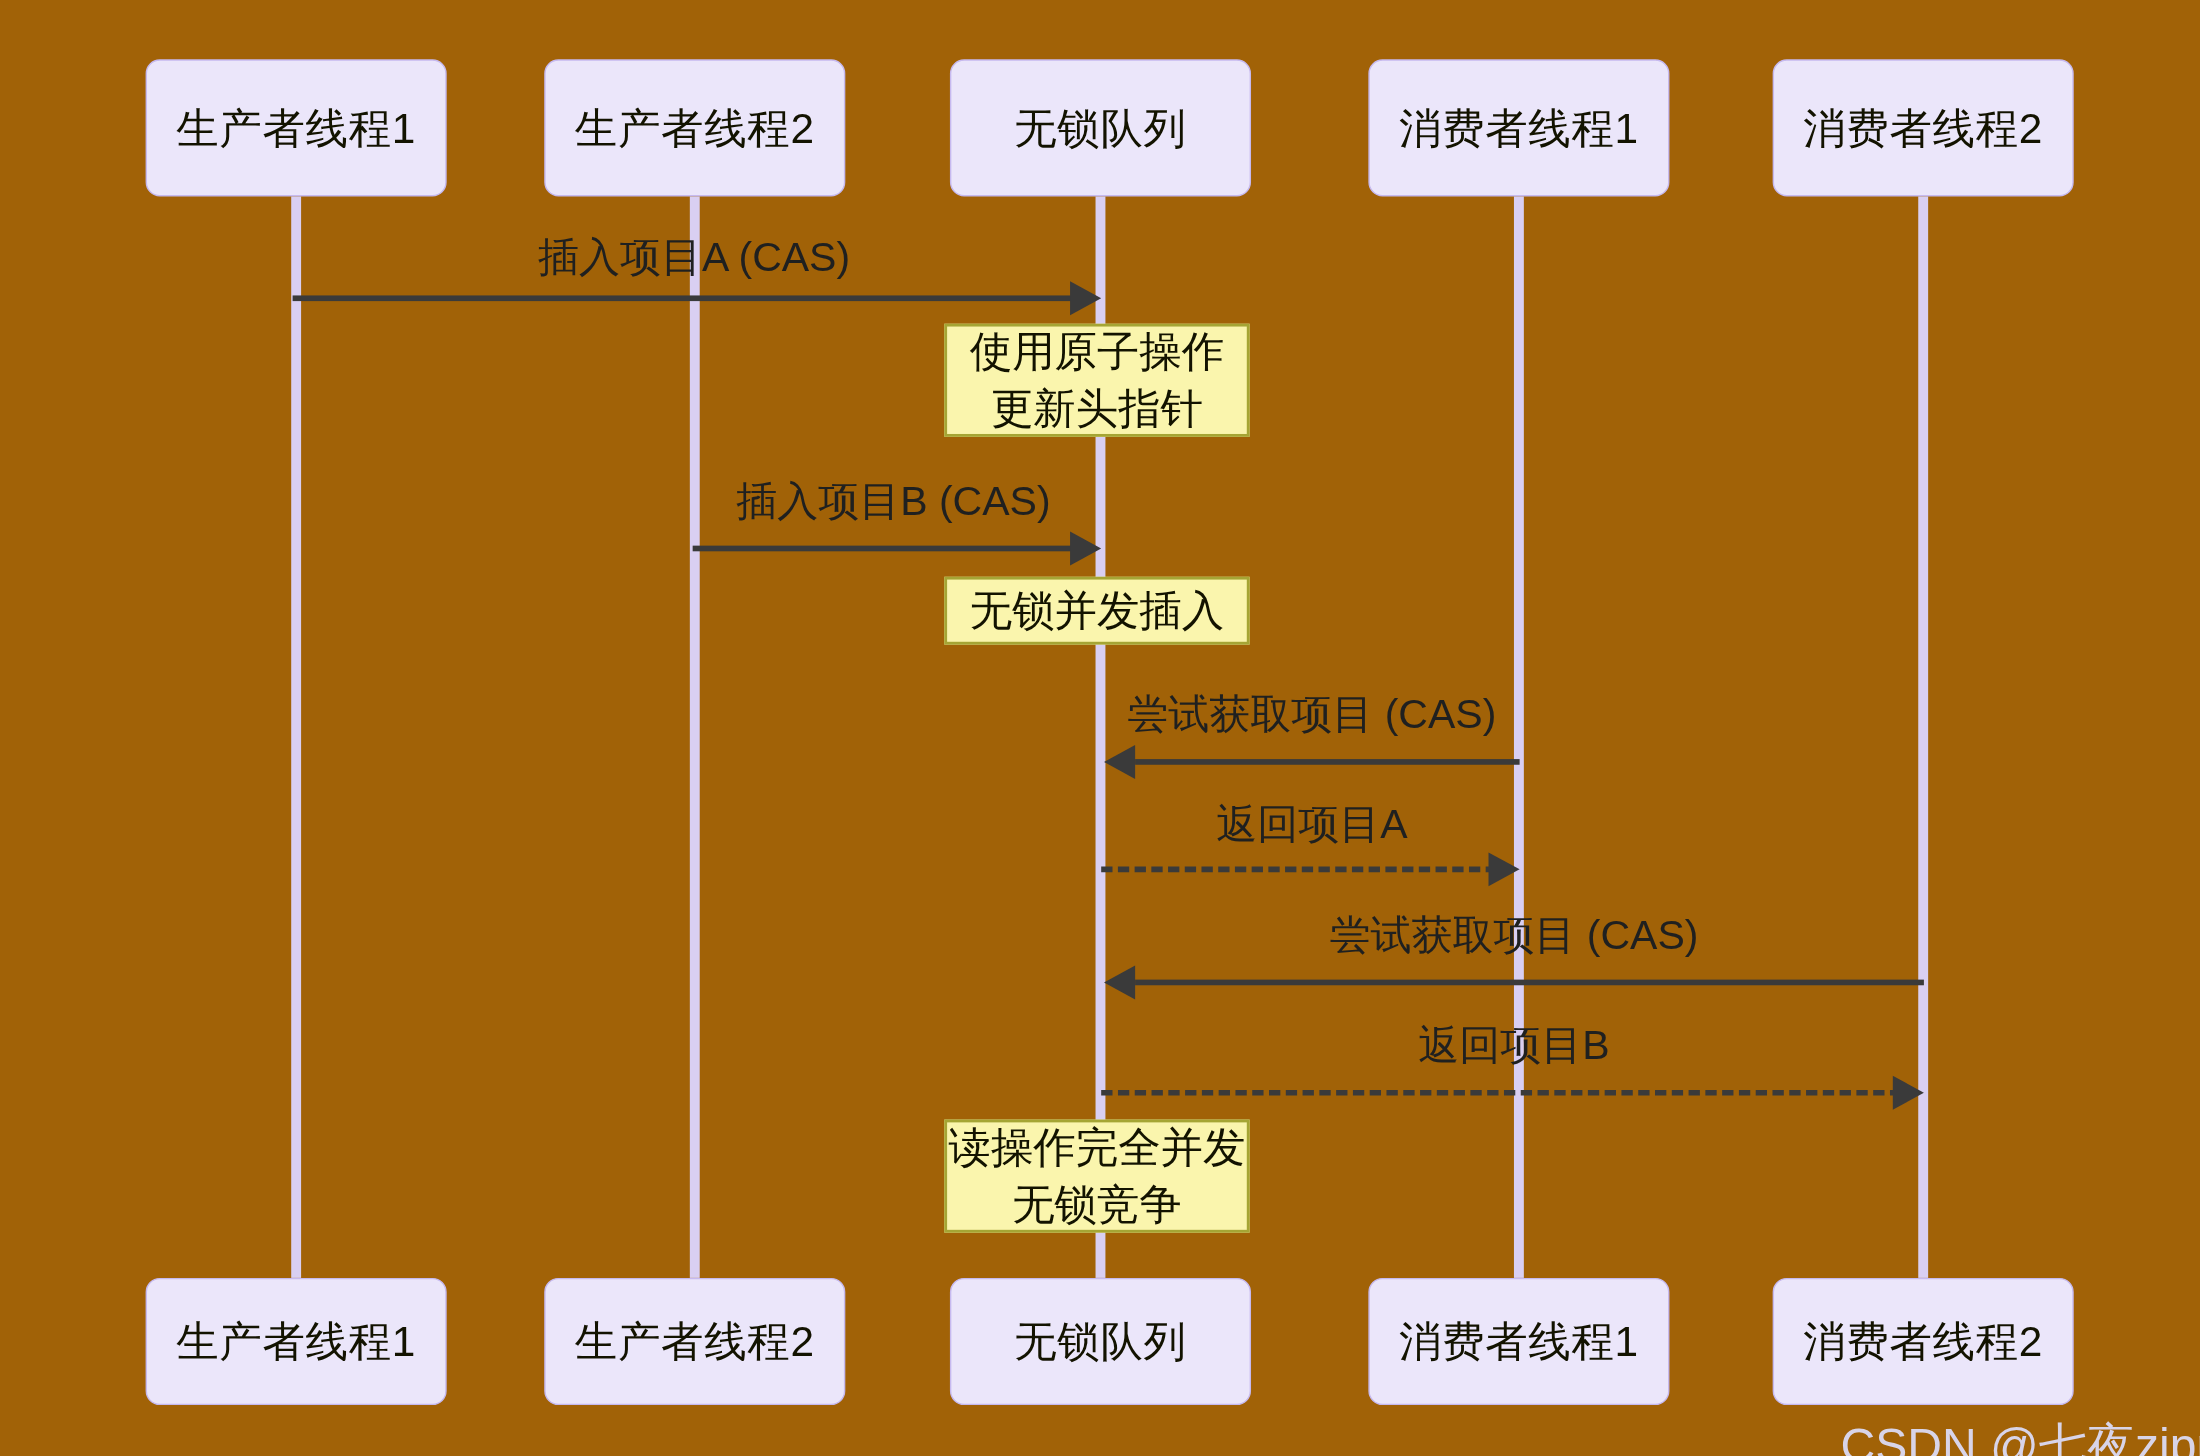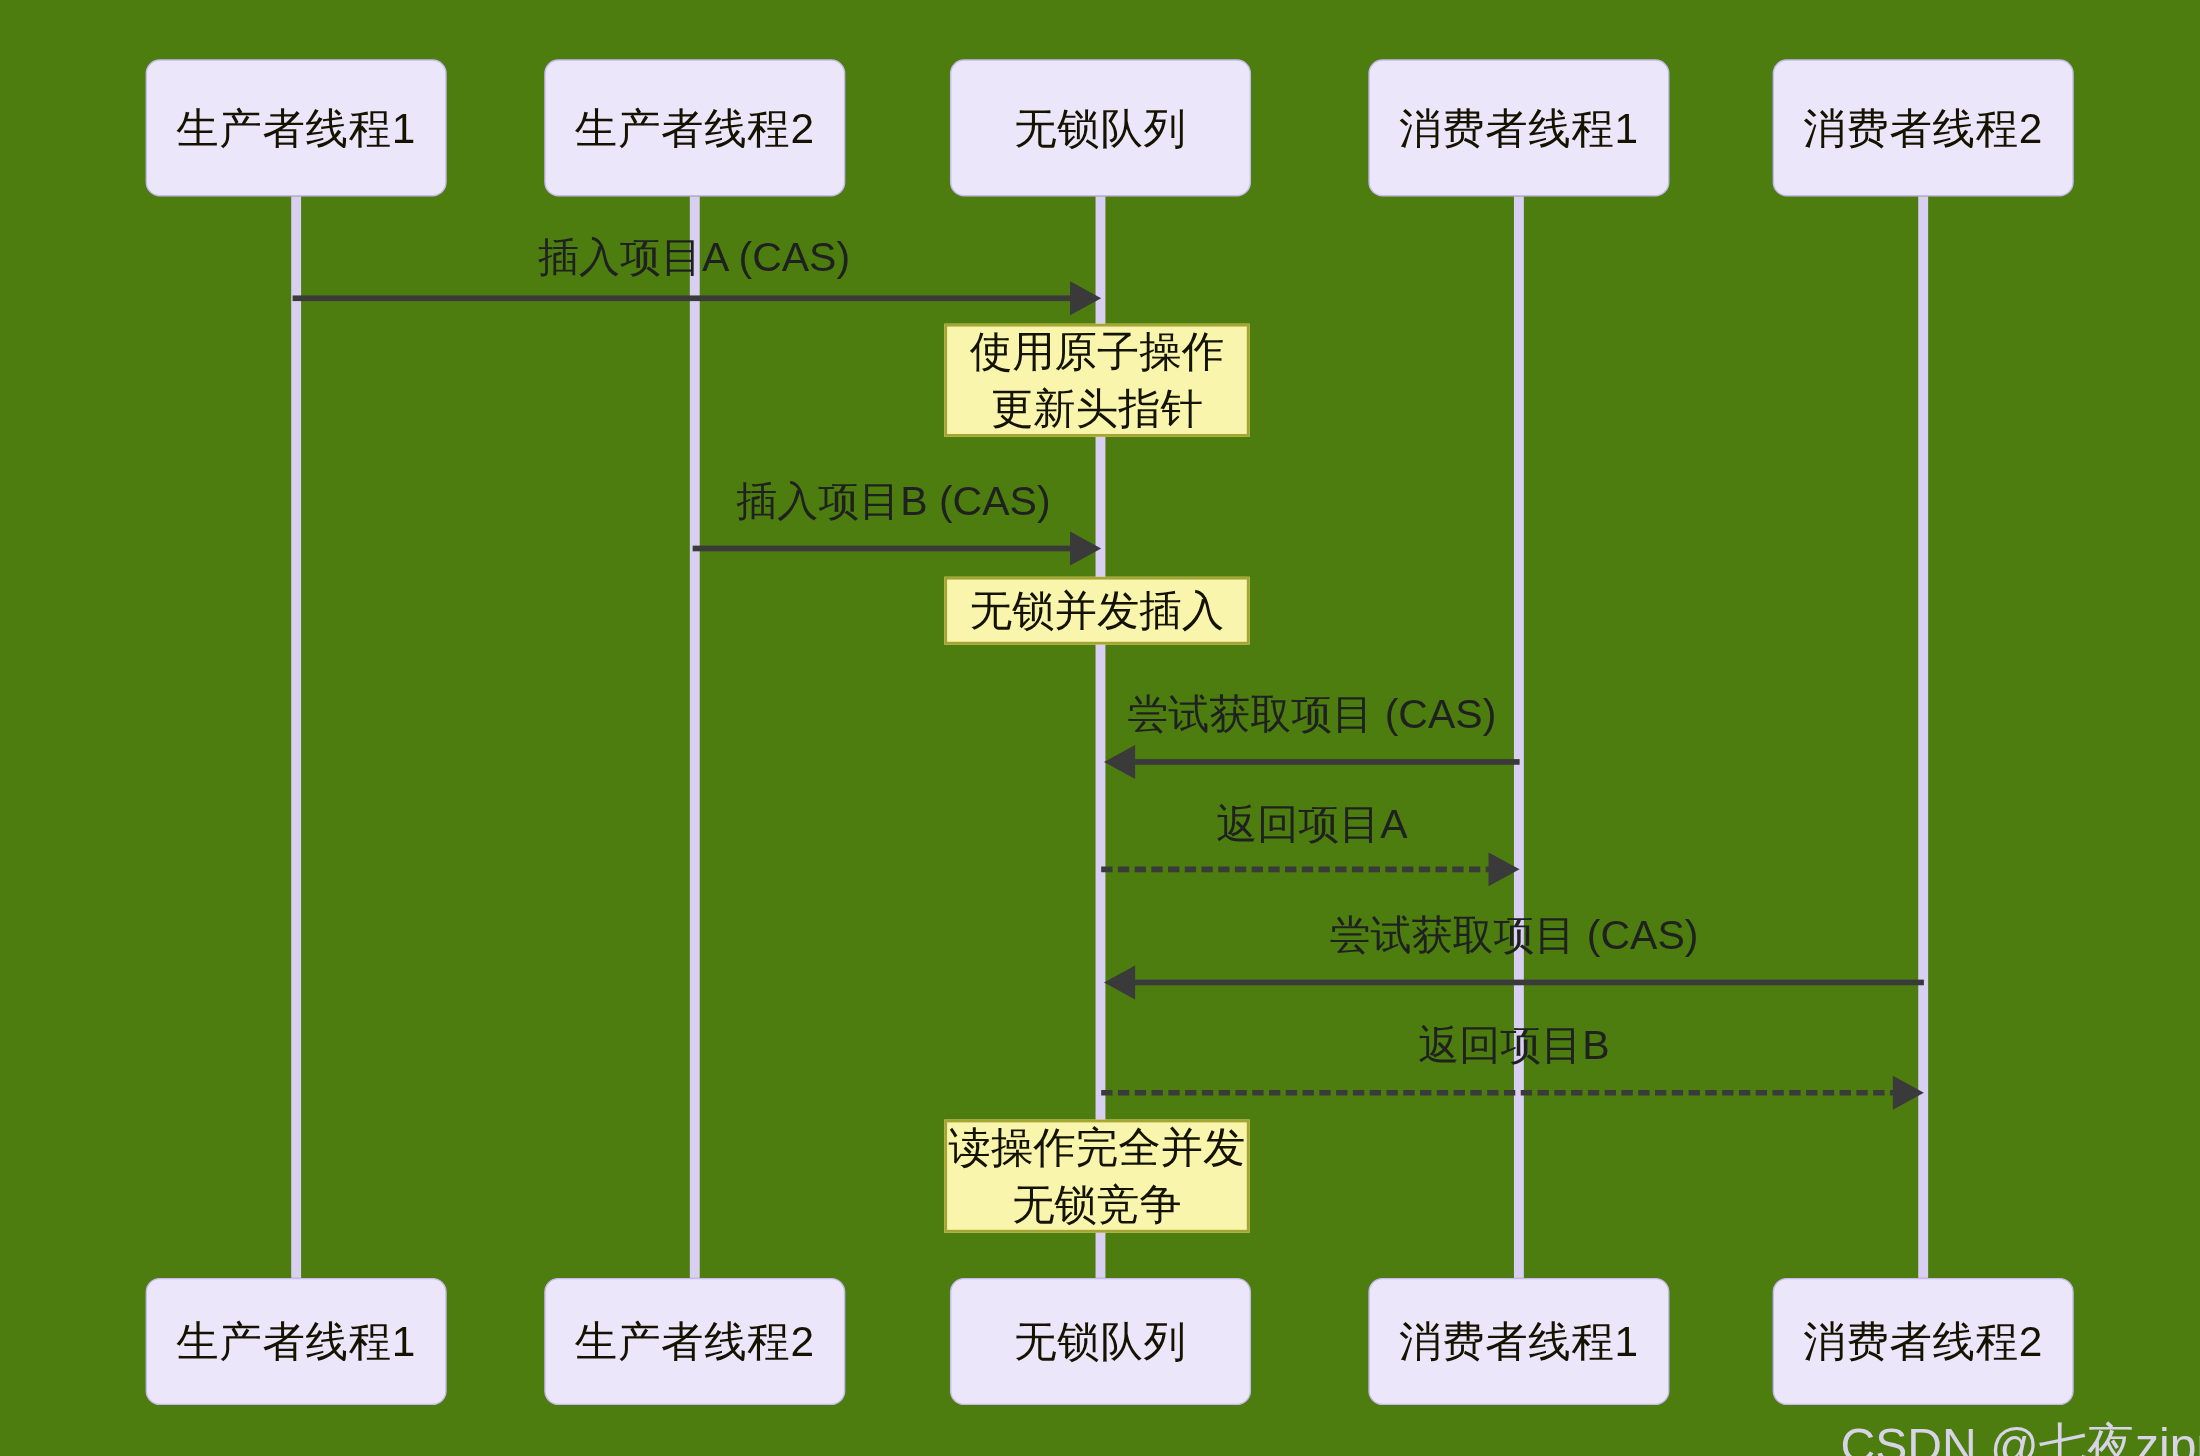--- a/index.html
+++ b/index.html
@@ -7,21 +7,21 @@
     padding: 0;
     background: #ffffff;
   }
   body {
     font-family: "Liberation Sans", "DejaVu Sans", sans-serif;
   }
   #canvas {
     position: relative;
     width: 2200px;
     height: 1456px;
-    background: #4d7c0f;
+    background: #a16207;
     overflow: hidden;
   }
   
   .actor-box {
     position: absolute;
     box-sizing: border-box;
     background: #ebe6fa;
     border: 1px solid #c6b9ef;
     border-radius: 10px;
     display: flex;

